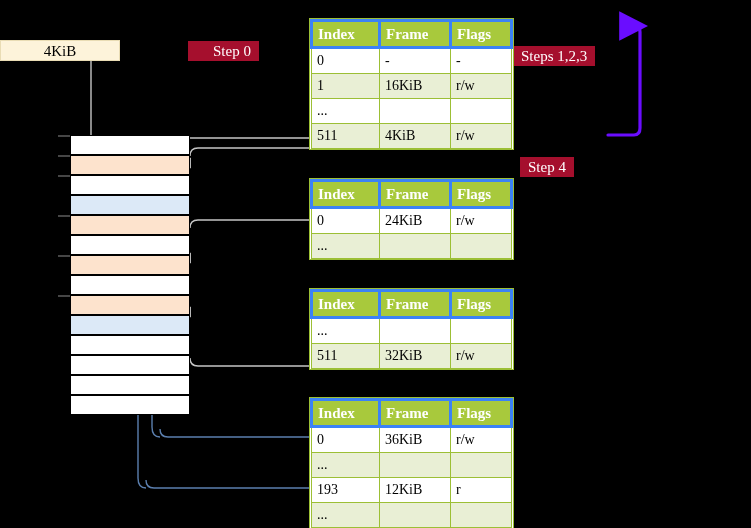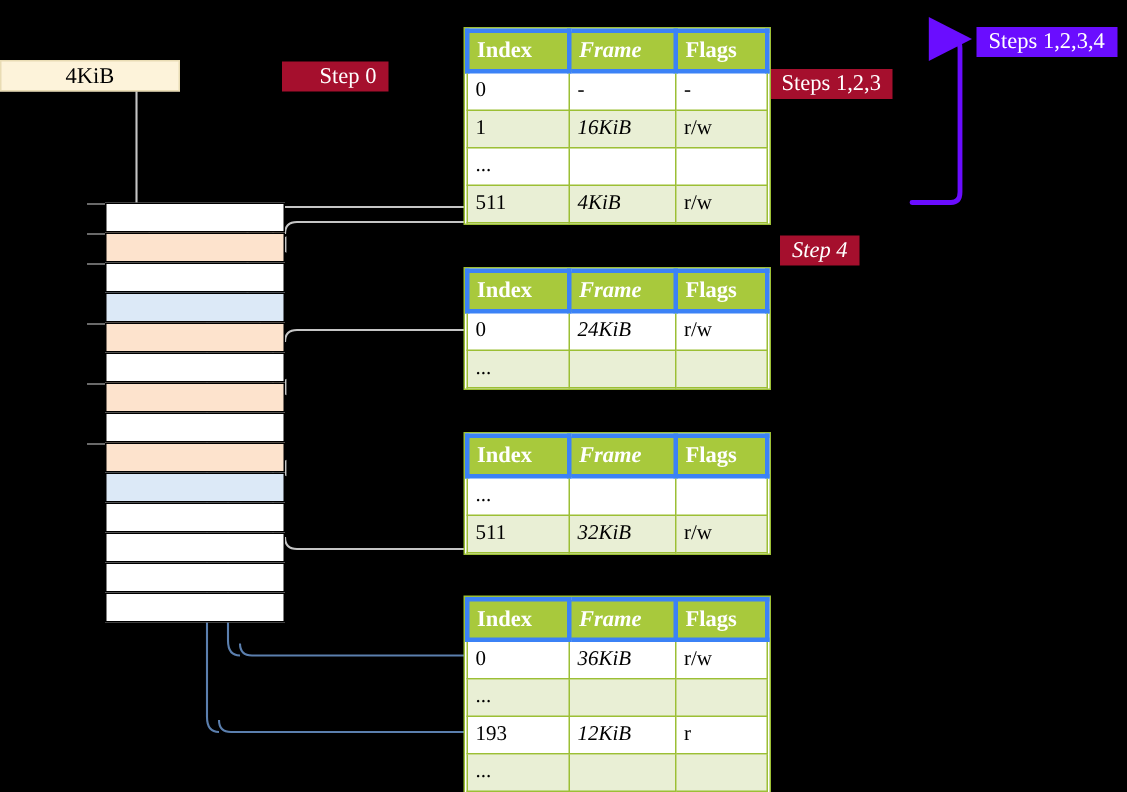--- a/index.html
+++ b/index.html
@@ -71,21 +71,21 @@
     padding:2px 5px;
     line-height:20px;
     color:#000;
     background:#ffffff;
     white-space:nowrap;
     height:20px;
   }
   .ptbl tr.alt td{background:#e9efd5;}
   .ptbl td.hl{background:#fbf8a0;}
   .c-index{width:55px;}
-  .c-frame{width:58px;font-style:italic;}
+  .c-frame{width:58px;}
   .c-flags{width:48px;font-family:Liberation Serif, serif;}
 
   
   #wires{position:absolute;left:0;top:0;width:751px;height:528px;pointer-events:none;}
 </style>
 </head>
 <body>
 
 <div id="stage">
 
@@ -136,23 +136,22 @@
       <line x1="58" y1="296" x2="71" y2="296"></line>
     </g>
   </svg>
 
   <div class="kib-box" style="left:0px;top:40px;width:120px;height:21px;">4KiB</div>
 
   <div class="badge red" style="left:188px;top:41px;padding-left:25px;">Step 0</div>
 
   <div class="badge red" style="left:513px;top:18px;margin-top:28px;">Steps 1,2,3</div>
 
-  <div class="badge violet" style="left:651px;top:18px;">Steps 1,2,3,4</div>
-
-  <div class="badge red" style="left:520px;top:157px;font-style:italic;">Step 4</div>
+
+  <div class="badge red" style="left:520px;top:157px;">Step 4</div>
 
   <div class="memcol" id="memcol">
       <div class="memrow plain" style="top: 0px;"></div>
       <div class="memrow peach" style="top: 20px;"></div>
       <div class="memrow plain" style="top: 40px;"></div>
       <div class="memrow blue" style="top: 60px;"></div>
       <div class="memrow peach" style="top: 80px;"></div>
       <div class="memrow plain" style="top: 100px;"></div>
       <div class="memrow peach" style="top: 120px;"></div>
       <div class="memrow plain" style="top: 140px;"></div>

